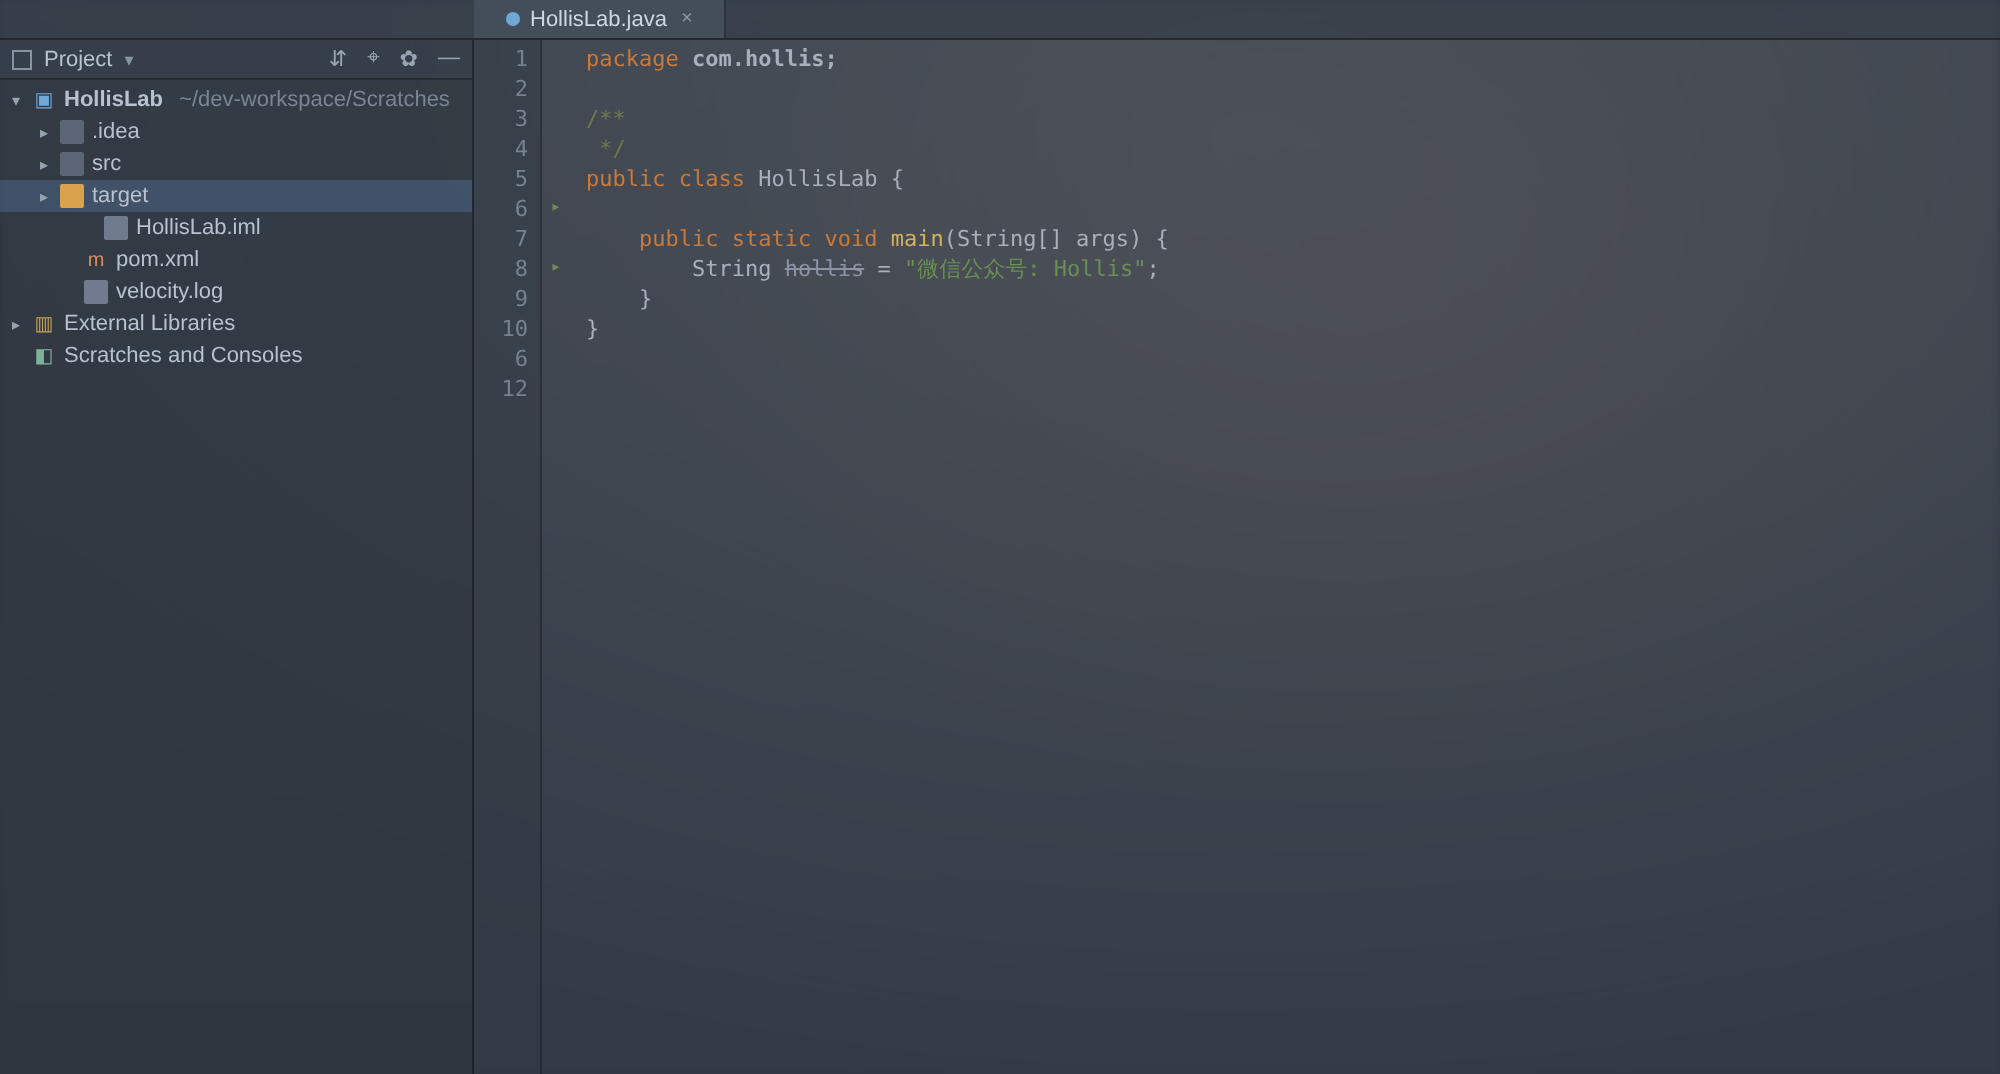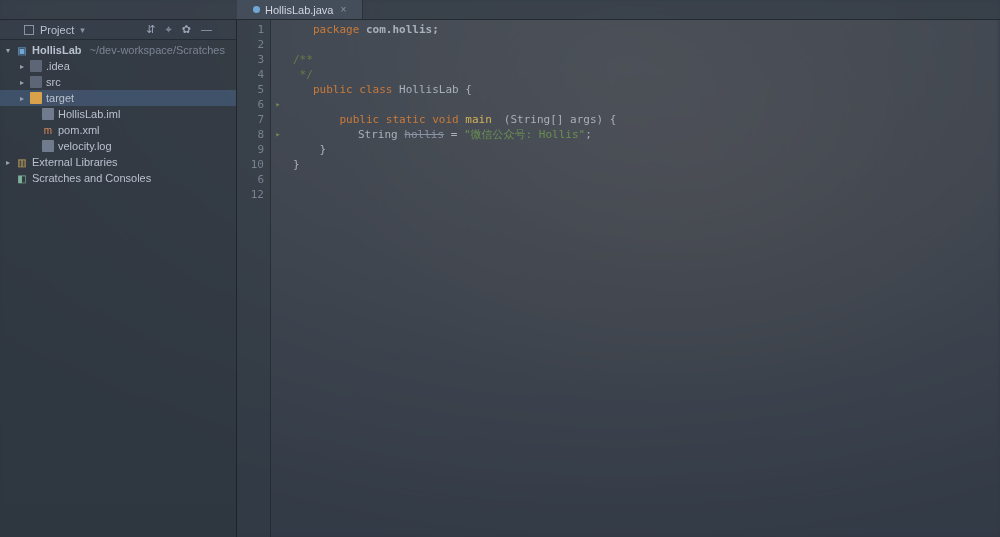--- a/index.html
+++ b/index.html
@@ -29,21 +29,21 @@
   color:#cfd6e0; cursor:pointer;
 }
 .file-tab .dot{ width:7px;height:7px;border-radius:50%;background:#6fa8d6; }
 .file-tab-close{ color:#8a94a4; font-size:10px; margin-left:2px;}
 
 
 .main{ flex:1; display:flex; min-height:0; }
 .sidebar{ width:237px; background:rgba(45,52,62,0.78); display:flex; flex-direction:column; border-right:1px solid rgba(0,0,0,0.35);}
 .side-header{
   height:20px; display:flex; align-items:center; gap:6px;
-  padding:0 24px; color:#b9c2d0; background:rgba(55,63,74,0.85);
+  padding:0 6px; color:#b9c2d0; background:rgba(55,63,74,0.85);
   border-bottom:1px solid rgba(0,0,0,0.3);
   text-align:right;
 }
 .side-header .title-icon{display:inline-block;width:10px;height:10px;border:1px solid #8893a5;}
 .side-header .dropdown{font-size:9px;color:#8893a5;}
 .side-header .tools{ margin-left:auto; display:flex; gap:10px; color:#9aa4b5;}
 .side-header .tools span{cursor:pointer;}
 
 .tree{ padding:2px 0; user-select:none;}
 .tree-row{
@@ -64,27 +64,27 @@
 .dimmed{ color:#7a8494; margin-left:4px;}
 
 
 .editor{ flex:1; display:flex; background:rgba(48,56,66,0.45); font-family:Consolas,Menlo,monospace; font-size:11px; line-height:15px;}
 .gutter{ width:34px; background:rgba(50,58,68,0.55); color:#78828f; text-align:right; padding:2px 6px 0 0; border-right:1px solid rgba(0,0,0,0.25);}
 .gutter div{height:15px;}
 .marks{ width:14px; padding-top:2px;}
 .marks div{height:15px; text-align:center; color:#6f8a5a; font-size:9px;}
 .code{ padding:2px 0 0 8px; }
 .code-line{ height:15px; white-space:pre;}
-.kw{ color:#c97a3a;margin-left:20px;}
+.kw{ color:#c97a3a;}
 .pkg{ color:#a8b0bb;font-weight:bold;}
 .cm{ color:#6c7a4a;}
 .cm-tag{ color:#6c7a4a; font-style:italic; text-decoration:underline;}
 .cls{ color:#a8b0bb;}
 .mth{ color:#d4b35a;}
-.prm{ color:#a8b0bb;margin-left:12px;}
+.prm{ color:#a8b0bb;}
 .str{ color:#6a8f52;}
 .var-u{ color:#8a94a4; text-decoration:line-through;}
 </style>
 </head>
 <body>
 
 <div class="bg-photo"></div>
 <div class="overlay"></div>
 
 <div class="app">
@@ -128,21 +128,21 @@
         <div class="tree-row" style="padding-left:18px">
           <span class="arrow">▸</span>
           <span class="icon ic-folder"></span>
           <span class="label">src</span>
         </div>
         <div class="tree-row sel" style="padding-left:18px">
           <span class="arrow">▸</span>
           <span class="icon ic-folder open"></span>
           <span class="label">target</span>
         </div>
-        <div class="tree-row" style="padding-left:30px">
+        <div class="tree-row" style="padding-left:40px">
           <span class="arrow"></span>
           <span class="icon ic-file"></span>
           <span class="label">HollisLab.iml</span>
         </div>
         <div class="tree-row" style="padding-left:30px">
           <span class="arrow"></span>
           <span class="icon ic-xml">m</span>
           <span class="label">pom.xml</span>
         </div>
         <div class="tree-row" style="padding-left:30px">

